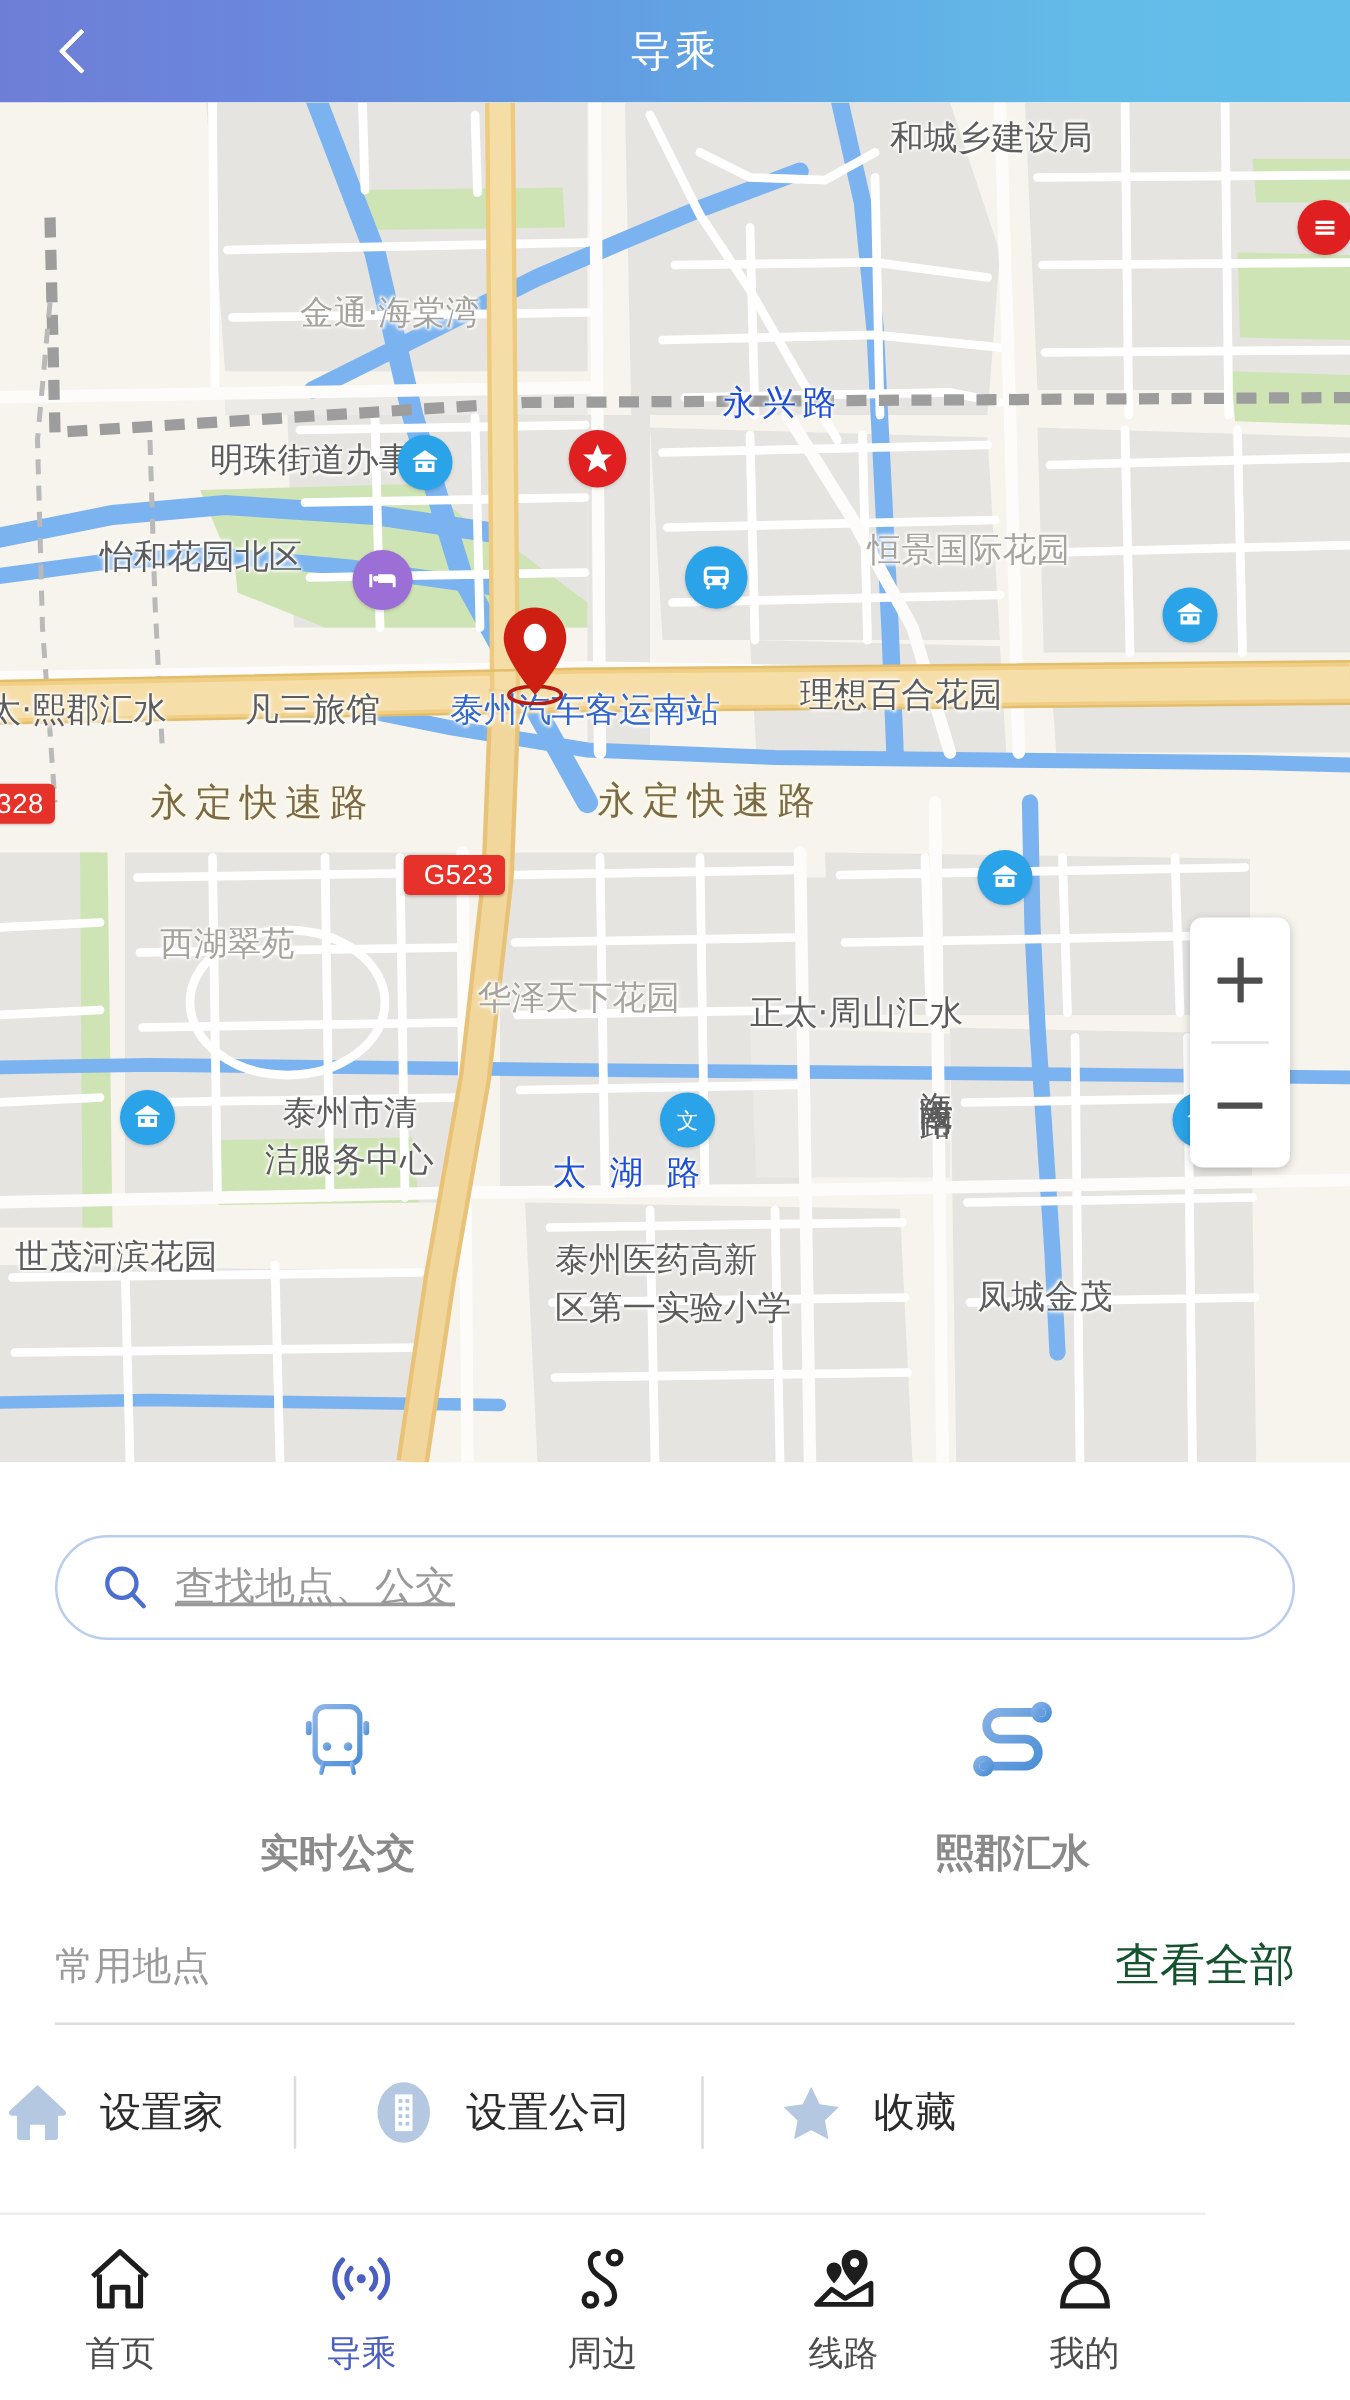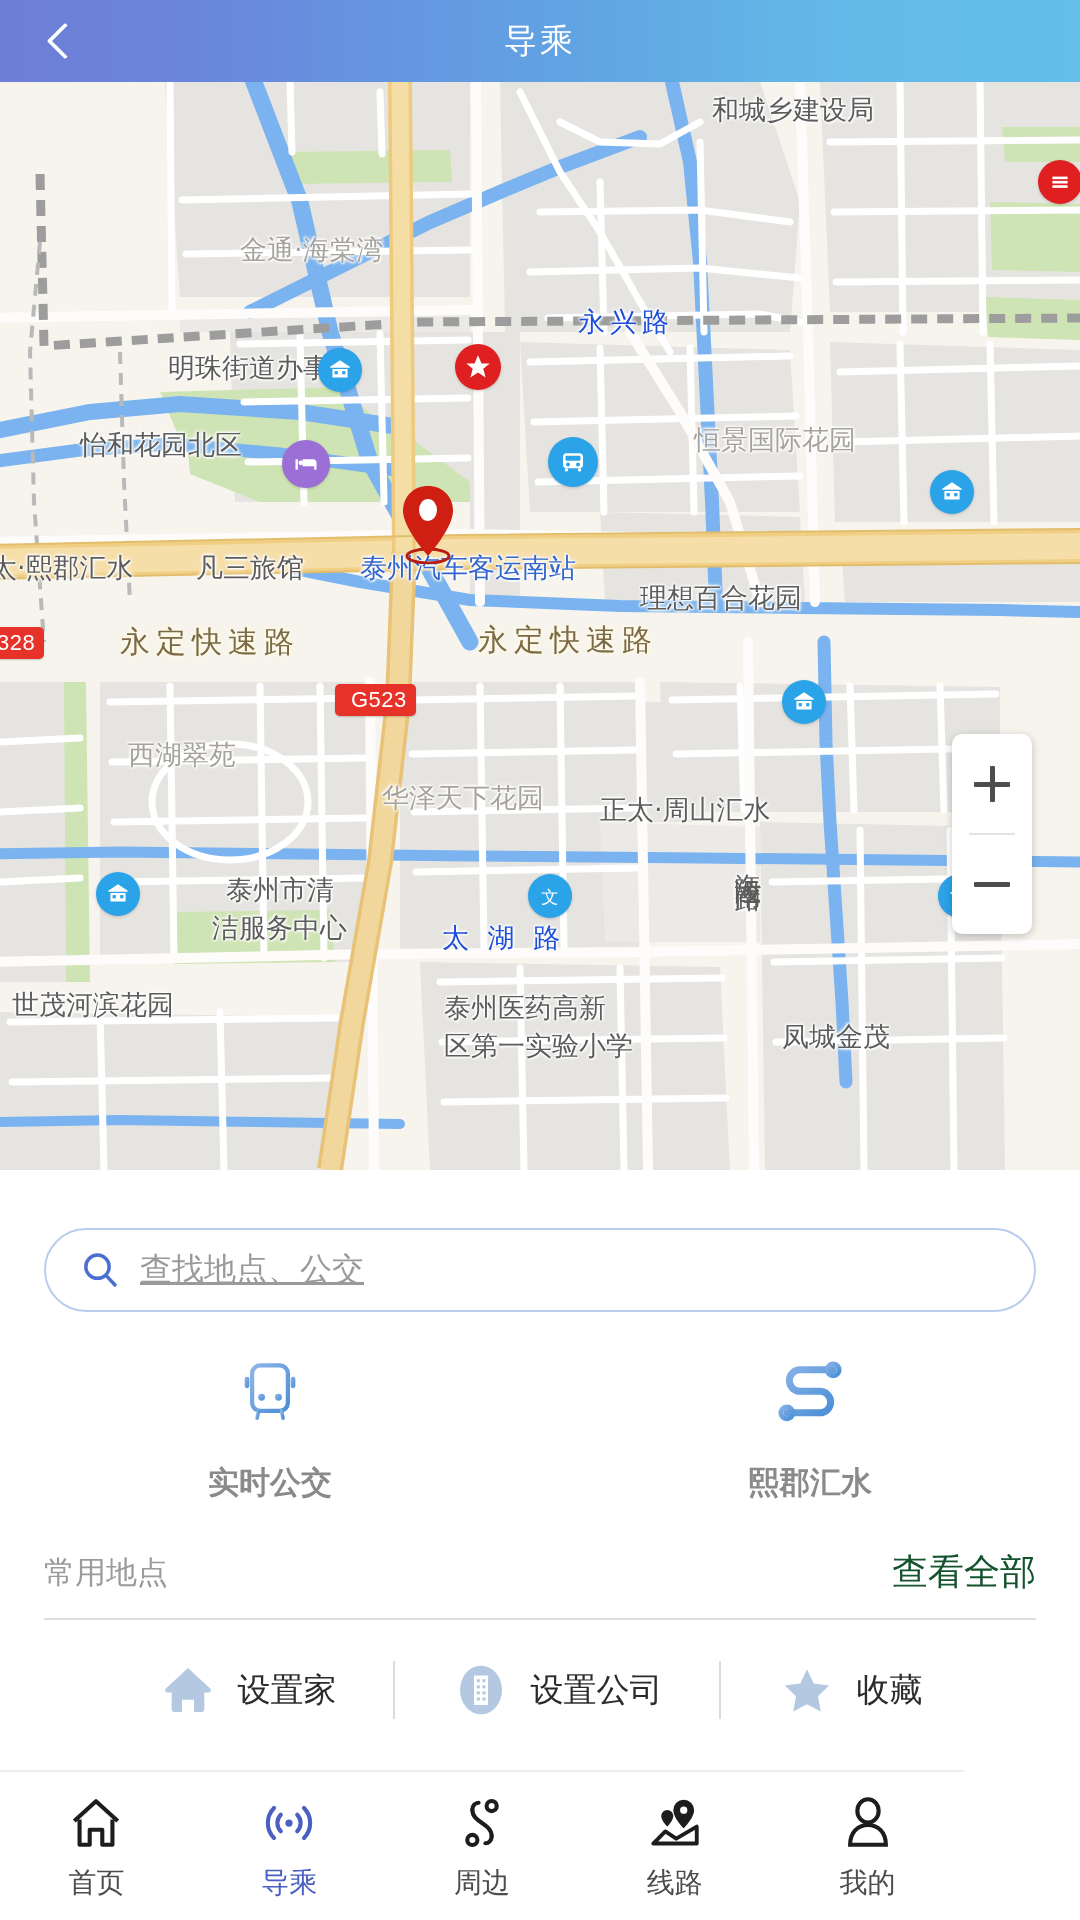--- a/index.html
+++ b/index.html
@@ -85,21 +85,21 @@
      font-family:"DejaVu Sans","Liberation Sans",sans-serif;}
 
   .sectionhdr{ position:absolute; left:44px; top:378px; width:992px;
      display:flex; align-items:center; justify-content:space-between; }
   .sectionhdr .lt{ font-size:31px; color:#9b9b9b; font-family:"DejaVu Sans","Liberation Sans",sans-serif;}
   .sectionhdr .rt{ font-size:36px; color:#14532d; cursor:pointer;
      font-family:"DejaVu Sans","Liberation Sans",sans-serif;}
   .hdivider{ position:absolute; left:44px; top:448px; width:992px; height:2px; background:#dedede;}
 
   .shortcuts{ position:absolute; left:0; top:490px; width:1080px; display:flex;
-     align-items:center; justify-content:center; }
+     align-items:center; }
   .sc{ display:flex; align-items:center; cursor:pointer; }
   .sc .sico{ width:60px; height:60px; display:flex; align-items:center; justify-content:center;}
   .sc .slbl{ margin-left:20px; font-size:33px; color:#2b2b2b;
      font-family:"DejaVu Sans","Liberation Sans",sans-serif;}
   .vdiv{ width:2px; height:58px; background:#dcdcdc; }
   .sp1{ width:56px; } .sp2{ width:56px; }
 
   
   .bottomnav{
     position:absolute; left:0; bottom:0; width:964px; height:150px;
@@ -281,38 +281,38 @@
   <div>
     <div class="maplabel" style="left:712px;top:10px;">和城乡建设局</div>
     <div class="maplabel faint" style="left:240px;top:150px;">金通·海棠湾</div>
     <div class="maplabel roadwhite" style="left:578px;top:222px;">永兴路</div>
     <div class="maplabel" style="left:168px;top:268px;">明珠街道办事处</div>
     <div class="maplabel faint" style="left:676px;top:340px;margin-left:18px;">恒景国际花园</div>
     <div class="maplabel" style="left:80px;top:345px;">怡和花园北区</div>
     <div class="maplabel" style="left:-10px;top:468px;">太·熙郡汇水</div>
     <div class="maplabel" style="left:196px;top:468px;">凡三旅馆</div>
     <div class="maplabel blue" style="left:360px;top:468px;">泰州汽车客运南站</div>
-    <div class="maplabel" style="left:640px;top:498px;">理想百合花园</div>
+    <div class="maplabel" style="left:640px;top:456px;">理想百合花园</div>
     <div class="maplabel road" style="left:120px;top:540px;">永定快速路</div>
     <div class="maplabel road" style="left:478px;top:538px;">永定快速路</div>
     <div class="maplabel faint" style="left:128px;top:655px;">西湖翠苑</div>
     <div class="maplabel faint" style="left:382px;top:698px;">华泽天下花园</div>
     <div class="maplabel" style="left:600px;top:710px;">正太·周山汇水</div>
     <div class="maplabel" style="left:226px;top:790px;">泰州市清</div>
     <div class="maplabel" style="left:212px;top:828px;">洁服务中心</div>
     <div class="maplabel roadwhite" style="left:442px;top:838px;">太 湖 路</div>
     <div class="maplabel" style="left:12px;top:905px;">世茂河滨花园</div>
     <div class="maplabel" style="left:444px;top:908px;">泰州医药高新</div>
     <div class="maplabel" style="left:444px;top:946px;">区第一实验小学</div>
     <div class="maplabel" style="left:782px;top:937px;">凤城金茂</div>
     <div class="maplabel vert" style="left:730px;top:770px;">海陵南路</div>
   </div>
 
   <div class="shield" style="left:-12px;top:545px;">328</div>
-  <div class="shield" style="left:335px;top:602px;padding-left:16px;">G523</div>
+  <div class="shield" style="left:323px;top:602px;padding-left:16px;">G523</div>
 
   <div class="poi red" style="left:455px;top:262px;width:46px;height:46px;">
     <svg width="28" height="28" viewBox="0 0 24 24">
         <polygon points="12,2 15,9 22,9 16.5,13.5 18.5,21 12,16.8 5.5,21 7.5,13.5 2,9 9,9" fill="#fff"></polygon>
       </svg>
   </div>
   <div class="poi blue" style="left:318px;top:266px;width:44px;height:44px;">
     <svg width="26" height="26" viewBox="0 0 24 24">
         <path d="M12 3 L21 9 L21 10 L3 10 L3 9 Z M5 11 h14 v8 h-14 Z" fill="#fff"></path>
         <rect x="7" y="13" width="3" height="3" fill="#2aa3e8"></rect>

